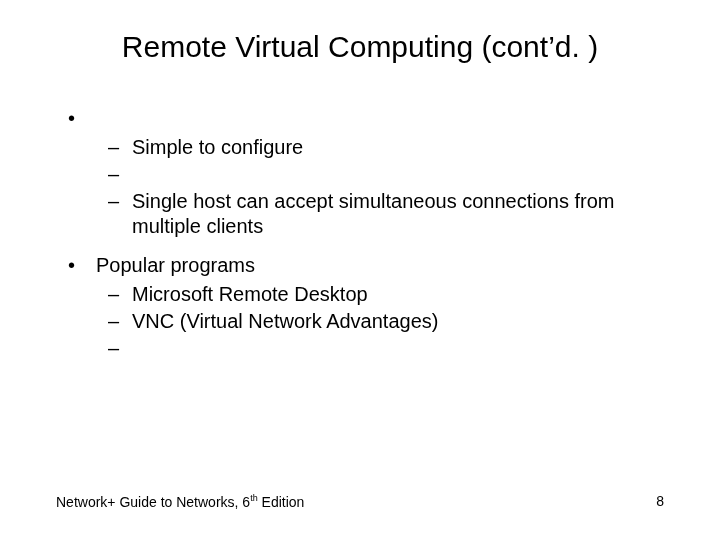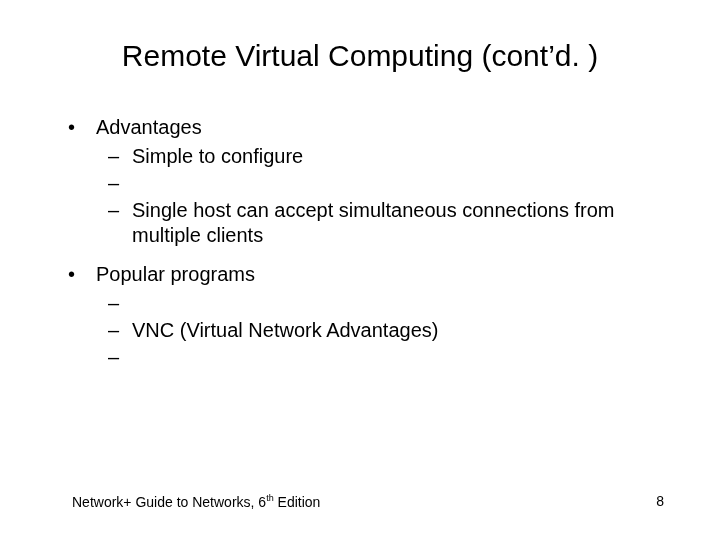--- a/index.html
+++ b/index.html
@@ -1,44 +1,43 @@
 <!DOCTYPE html>
 <html><head>
 <meta charset="utf-8">
 <style>
   * { margin: 0; padding: 0; box-sizing: border-box; }
   html, body { width: 720px; height: 540px; background: #fff; font-family: Arial, Helvetica, sans-serif; color: #000; }
-  .slide { position: relative; width: 720px; height: 540px; padding: 33px 56px 0 56px; }
+  .slide { position: relative; width: 720px; height: 540px; padding: 24px 56px 0 56px; }
   .title { font-size: 30px; text-align: center; margin-top: 6px; margin-bottom: 42px; font-weight: 400; }
   .content { font-size: 20px; line-height: 1.25; }
   ul.level1 { list-style: none; padding-left: 12px; }
   ul.level1 > li { margin-bottom: 10px; }
   ul.level1 > li > .row { display: flex; }
   ul.level1 > li > .row > .bul { width: 28px; flex-shrink: 0; }
   ul.level2 { list-style: none; padding-left: 40px; margin-top: 4px; margin-bottom: 14px; }
   ul.level2 > li { margin-bottom: 2px; }
   ul.level2 > li > .row { display: flex; }
   ul.level2 > li > .row > .dash { width: 24px; flex-shrink: 0; }
-  .footer { position: absolute; bottom: 30px; left: 72px; right: 56px; display: flex; justify-content: space-between; font-size: 14px; }
+  .footer { position: absolute; bottom: 30px; left: 56px; right: 56px; display: flex; justify-content: space-between; font-size: 14px; }
   .footer sup { font-size: 9px; }
 </style>
 </head>
 <body>
 
 <div class="slide">
 
   <h1 class="title">Remote Virtual Computing (cont’d. )</h1>
 
   <div class="content">
     <ul class="level1">
 
       <li>
         <div class="row">
           <span class="bul">•</span>
-          <span>Advantages</span>
         </div>
         <ul class="level2">
           <li>
               <div class="row">
                 <span class="dash">–</span>
                 <span>Simple to configure</span>
               </div>
             </li>
           <li>
               <div class="row">
@@ -56,20 +55,21 @@
 
       <li>
         <div class="row">
           <span class="bul">•</span>
           <span>Popular programs</span>
         </div>
         <ul class="level2">
           <li>
               <div class="row">
                 <span class="dash">–</span>
+                <span>Microsoft Remote Desktop</span>
               </div>
             </li>
           <li>
               <div class="row">
                 <span class="dash">–</span>
                 <span>VNC (Virtual Network Advantages)</span>
               </div>
             </li>
           <li>
               <div class="row">

